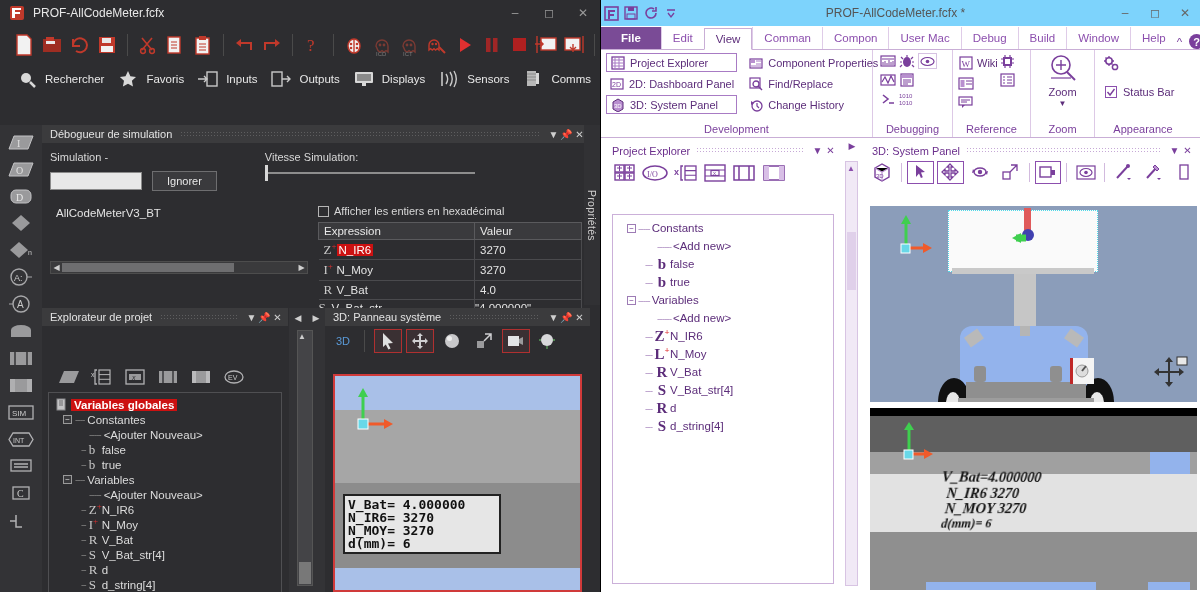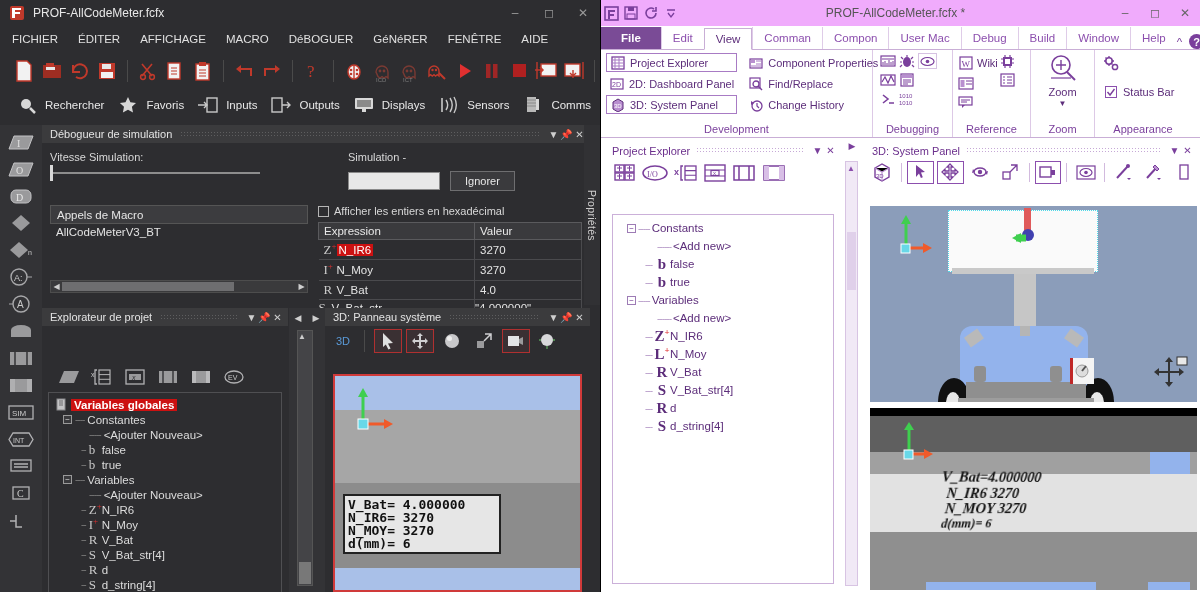--- a/index.html
+++ b/index.html
@@ -90,21 +90,21 @@
   #p3d-tools{ height:30px;display:flex;align-items:center;padding-left:6px;gap:4px; }
   .t3d{ width:28px;height:24px;display:flex;align-items:center;justify-content:center;border:1px solid transparent; }
   .t3d.sel{ border-color:#b03030;background:#3a3033; }
   #p3d-view{ position:absolute;left:8px;top:48px;right:8px;bottom:0;border:2px solid #d03a3a;background:#8d8d8d;overflow:hidden; }
 
   
   #right-window{
     position:absolute;left:600px;top:0;width:600px;height:592px;background:#fff;
     color:#6b3a8c;overflow:hidden;border-left:1px solid #000;
   }
-  #r-titlebar{ height:26px;display:flex;align-items:center;background:#f0abfc; }
+  #r-titlebar{ height:26px;display:flex;align-items:center;background:#7dd3fc; }
   .qicon{ width:20px;height:20px;display:flex;align-items:center;justify-content:center; }
   #r-title{ flex:1;text-align:center;font-size:12px;color:#555; }
   .rwbtn{ width:30px;height:26px;display:flex;align-items:center;justify-content:center;color:#666;font-size:12px; }
 
   #r-tabs{ height:24px;display:flex;align-items:flex-end;border-bottom:1px solid #c9aed6;background:#fff; }
   .rtab{ height:22px;padding:0 11px;display:flex;align-items:center;font-size:11.5px;color:#8c4fae;
          border-left:1px solid #dfcce8;white-space:nowrap; }
   .rtab.file{ background:#7a4b96;color:#fff;border:none;font-weight:bold;padding:0 20px;height:22px; }
   .rtab.active{ background:#fff;border:1px solid #c9aed6;border-bottom:1px solid #fff;
                 position:relative;top:1px;color:#5c2d7a; }
@@ -170,30 +170,20 @@
         </svg>
     </div>
     <div id="left-title">PROF-AllCodeMeter.fcfx</div>
     <div class="wbtns">
       <div class="wbtn">–</div>
       <div class="wbtn">◻</div>
       <div class="wbtn">✕</div>
     </div>
   </div>
 
-  <div id="left-menubar">
-    <div>FICHIER</div>
-    <div>ÉDITER</div>
-    <div>AFFICHAGE</div>
-    <div>MACRO</div>
-    <div>DéBOGUER</div>
-    <div>GéNéRER</div>
-    <div>FENÊTRE</div>
-    <div>AIDE</div>
-  </div>
 
   <div id="left-toolbar1">
     <div class="tb-ico">
       <svg width="20" height="22">
           <path d="M3 1h10l4 4v16H3z" fill="#f2f2f2" stroke="#c0392b" stroke-width="1.4"></path>
         </svg>
       </div>
     <div class="tb-ico">
       <svg width="22" height="20">
           <rect x="2" y="4" width="18" height="13" fill="#9e2d22"></rect>
@@ -394,38 +384,37 @@
     <span>Débogueur de simulation</span>
     <span class="dots"></span>
     <span class="hb">▼</span>
     <span class="hb">📌</span>
     <span class="hb">✕</span>
   </div>
 
   <div id="debugger-panel" style="top:143px;height:162px;">
     <div id="dbg-body">
       <div style="display:flex;gap:48px;">
-        <div style="width:250px;">
-          <div class="lbl">Vitesse Simulation:</div>
-          <div class="slider-track">
-            <div class="slider-thumb"></div>
-          </div>
-        </div>
         <div>
           <div class="lbl">Simulation -</div>
           <div style="display:flex;gap:10px;margin-top:8px;align-items:center;">
             <input class="txtbox" value="" style="">
             <div class="btn-dark">Ignorer</div>
           </div>
         </div>
+        <div style="width:250px;">
+          <div class="lbl">Vitesse Simulation:</div>
+          <div class="slider-track">
+            <div class="slider-thumb"></div>
+          </div>
+        </div>
       </div>
 
       <div style="display:flex;gap:10px;margin-top:14px;">
         <div style="width:258px;">
-          <div class="list-hdr">Appels de Macro</div>
           <div style="height:56px;">
             <div class="macro-row">AllCodeMeterV3_BT</div>
           </div>
           <div class="hscroll">
             <span class="arr">◀</span>
             <span class="thumb" style="width:172px;"></span>
             <span class="arr" style="margin-left:auto;">▶</span>
           </div>
         </div>
 

